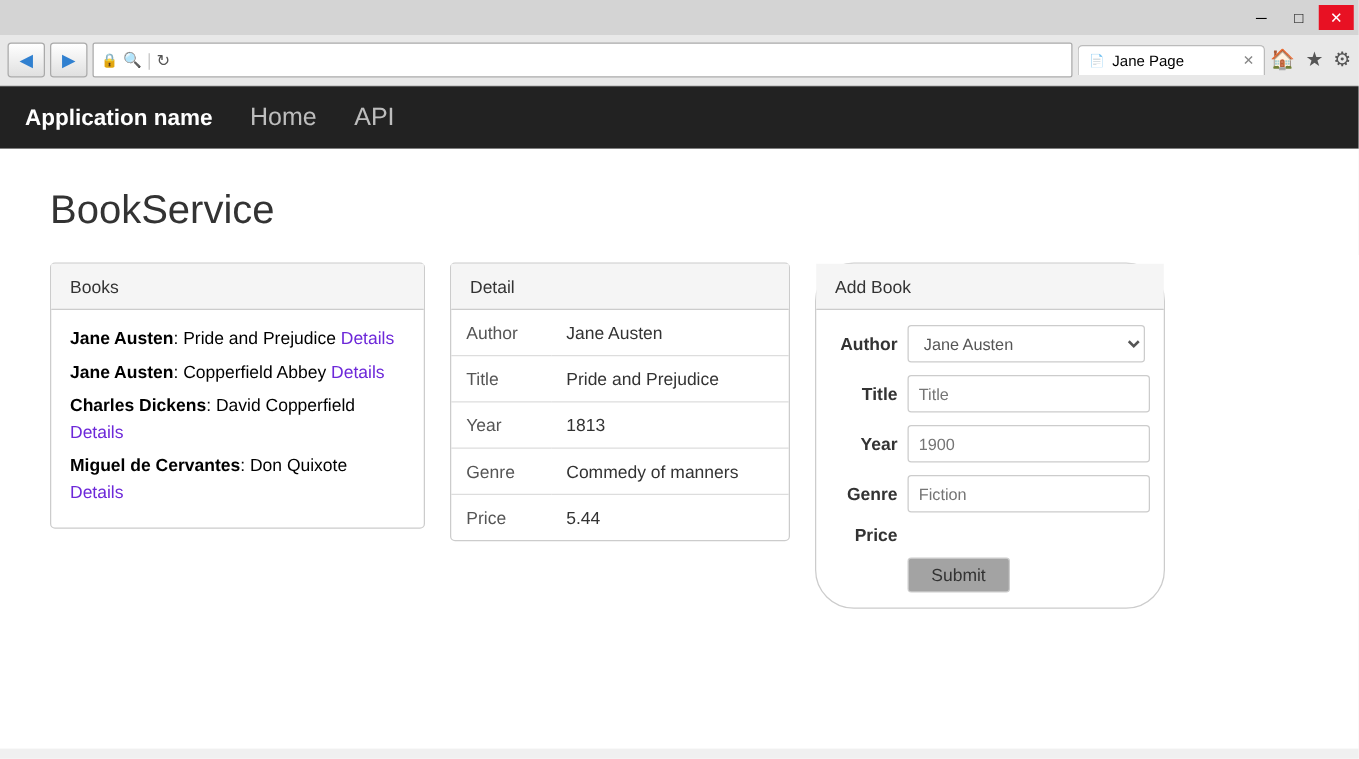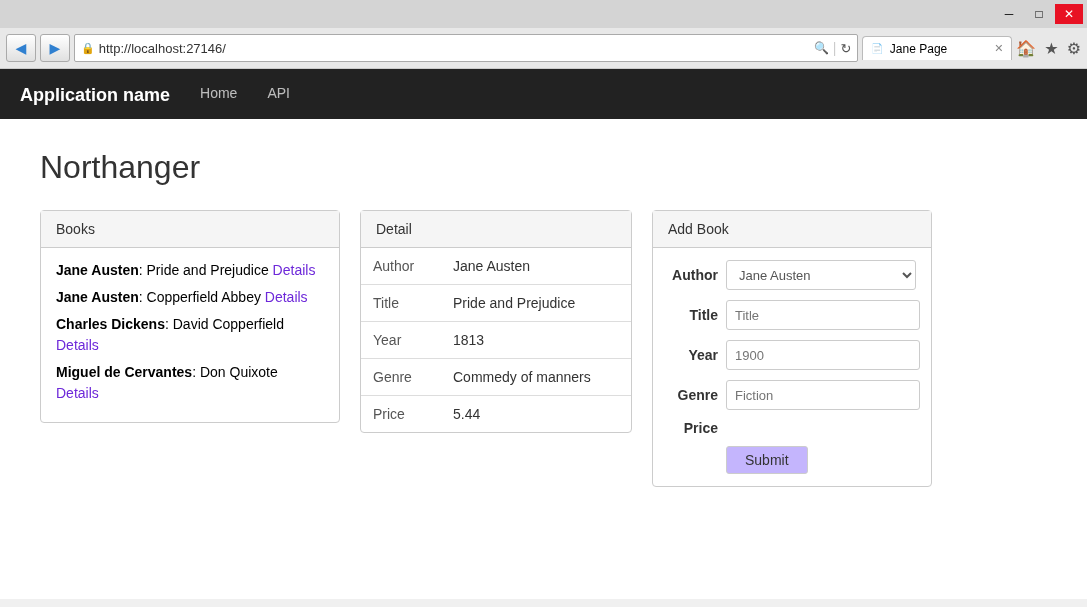--- a/index.html
+++ b/index.html
@@ -98,33 +98,33 @@
       font-size: 16px;
       color: #555;
     }
 
     
     .app-navbar {
       background: #222;
       color: white;
       height: 50px;
       display: flex;
-      align-items: flex-start;
-      padding: 16px 20px;
+      align-items: center;
+      padding: 5px 20px;
       gap: 30px;
     }
     .app-brand {
       font-size: 18px;
       font-weight: bold;
       color: white;
     }
     .app-nav-link {
       color: rgba(255,255,255,0.7);
       text-decoration: none;
-      font-size: 14px;
+      font-size: 20px;
       cursor: pointer;
     }
 
     .page-content {
       background: white;
       min-height: 480px;
       padding: 30px 40px;
     }
     .page-title {
       font-size: 32px;
@@ -186,20 +186,21 @@
       color: #333;
     }
     .detail-table td:first-child {
       color: #555;
       width: 80px;
     }
 
     
     .add-book-panel {
       width: 280px;
+      border-radius: 31px;
     }
     .form-row {
       display: flex;
       align-items: center;
       margin-bottom: 10px;
       gap: 8px;
     }
     .form-label {
       width: 50px;
       text-align: right;
@@ -218,21 +219,21 @@
       color: #555;
       outline: none;
     }
     select.form-control {
       background: white;
       cursor: pointer;
     }
     .submit-btn {
       margin-left: 58px;
       padding: 5px 18px;
-      background: #c4b5fd;
+      background: #a3a3a3;
       border: 1px solid #ccc;
       border-radius: 3px;
       cursor: pointer;
       font-size: 14px;
       color: #333;
     }
   </style>
 </head>
 <body>
 
@@ -243,21 +244,20 @@
     <button class="title-bar-btn btn-max">□</button>
     <button class="title-bar-btn btn-close">✕</button>
   </div>
 
   <div class="nav-bar">
     <button class="nav-btn">◀</button>
     <button class="nav-btn">▶</button>
 
     <div class="address-bar">
       <span class="address-icon">🔒</span>
-      <input type="text" value="http://localhost:27146/" style="">
       <button class="search-btn">🔍</button>
       <span style="color:#ccc">|</span>
       <button class="refresh-btn">↻</button>
     </div>
 
     <div class="tab">
       <span class="tab-favicon">📄</span>
       <span>Jane Page</span>
       <span class="tab-close">✕</span>
     </div>
@@ -270,21 +270,21 @@
   </div>
 </div>
 
 <nav class="app-navbar">
   <span class="app-brand">Application name</span>
   <a class="app-nav-link">Home</a>
   <a class="app-nav-link">API</a>
 </nav>
 
 <div class="page-content">
-  <h1 class="page-title">Northanger</h1>
+  <h1 class="page-title">BookService</h1>
 
   <div class="panels">
 
     <div class="panel books-panel">
       <div class="panel-header">Books</div>
       <div class="panel-body">
 
         <div class="book-item">
           <span class="book-author">Jane Austen</span>: <span>Pride and Prejudice</span> <a class="book-details-link">Details</a>
         </div>

